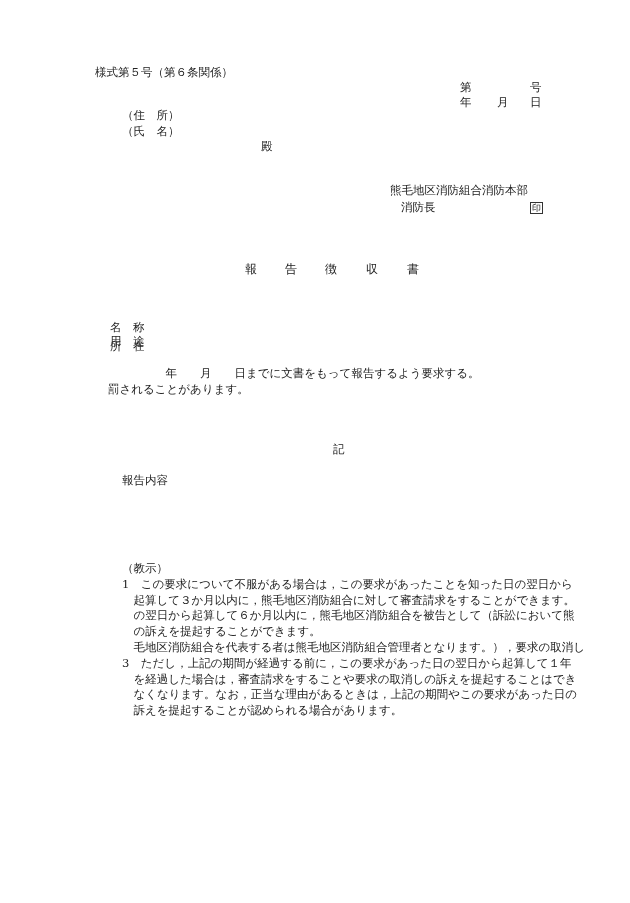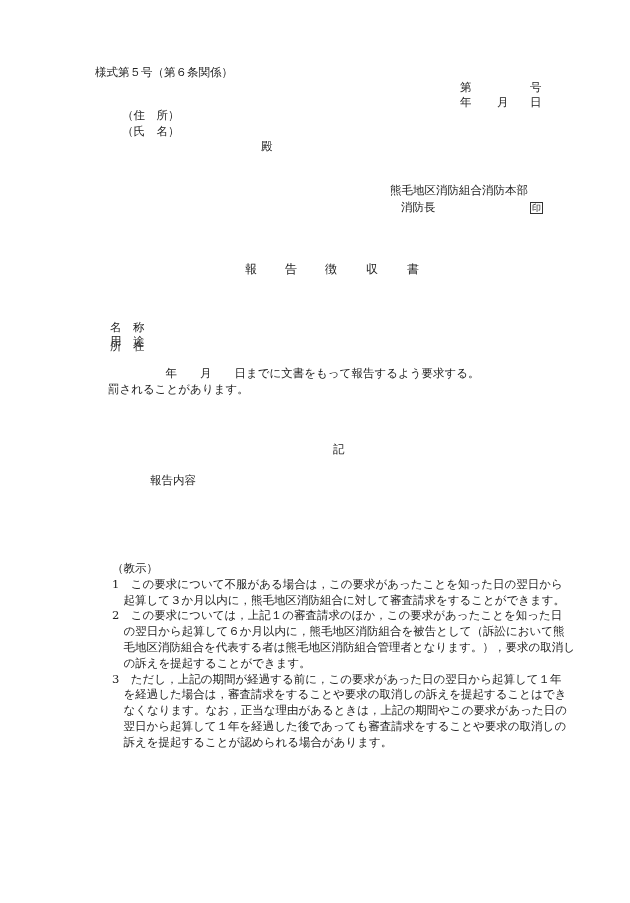--- a/index.html
+++ b/index.html
@@ -7,21 +7,21 @@
       width: 630px; height: 903px; background: #ffffff;
       position: relative; overflow: hidden;
       font-family: "DejaVu Serif", "Liberation Serif", serif;
       color: #222222; font-size: 11.5px;
     }
     .abs { position: absolute; white-space: nowrap; line-height: 14px; }
     .seal { display:inline-block; border:1px solid #333; font-size:9px; line-height:10px; padding:0 1px; }
     .title span { position: absolute; font-size: 12px; }
     .para { position: absolute; left: 108px; width: 440px; line-height: 16px; }
     .line { white-space: nowrap; height: 16px; }
-    .notice { position: absolute; left: 112px; width: 450px; line-height: 15.8px; }
+    .notice { position: absolute; left: 122px; width: 450px; line-height: 15.8px; }
     .nline { white-space: nowrap; height: 15.8px; }
   </style>
 </head>
 <body>
 
 <div class="abs" style="left:95px; top:65px;text-align:right;">様式第５号（第６条関係）</div>
 
 <div class="abs" style="left:460px; top:80px;">第</div>
 <div class="abs" style="left:530px; top:80px;">号</div>
 
@@ -49,28 +49,26 @@
 <div class="abs" style="left:110px; top:320px;">名　称</div>
 <div class="abs" style="left:110px; top:334px;text-align:center;">用　途</div>
 
 <div class="para" style="top:365px;">
   <div class="line">　　　　　年　　月　　日までに文書をもって報告するよう要求する。</div>
   <div class="line">罰されることがあります。</div>
 </div>
 
 <div class="abs" style="left:333px; top:442px;">記</div>
 
-<div class="abs" style="left:122px; top:473px;margin-left:28px;">報告内容</div>
+<div class="abs" style="left:122px; top:473px;">報告内容</div>
 
 <div class="notice" style="top:561px;">
   <div class="nline">（教示）</div>
   <div class="nline">1　この要求について不服がある場合は，この要求があったことを知った日の翌日から</div>
   <div class="nline">　起算して３か月以内に，熊毛地区消防組合に対して審査請求をすることができます。</div>
-  <div class="nline">2　この要求については，上記１の審査請求のほか，この要求があったことを知った日</div>
   <div class="nline">　の翌日から起算して６か月以内に，熊毛地区消防組合を被告として（訴訟において熊</div>
+  <div class="nline">　の訴えを提起することができます。</div>
   <div class="nline">　毛地区消防組合を代表する者は熊毛地区消防組合管理者となります。），要求の取消し</div>
-  <div class="nline">　の訴えを提起することができます。</div>
   <div class="nline">3　ただし，上記の期間が経過する前に，この要求があった日の翌日から起算して１年</div>
   <div class="nline">　を経過した場合は，審査請求をすることや要求の取消しの訴えを提起することはでき</div>
   <div class="nline">　なくなります。なお，正当な理由があるときは，上記の期間やこの要求があった日の</div>
-  <div class="nline">　翌日から起算して１年を経過した後であっても審査請求をすることや要求の取消しの</div>
   <div class="nline">　訴えを提起することが認められる場合があります。</div>
 </div>
 
 </body></html>

